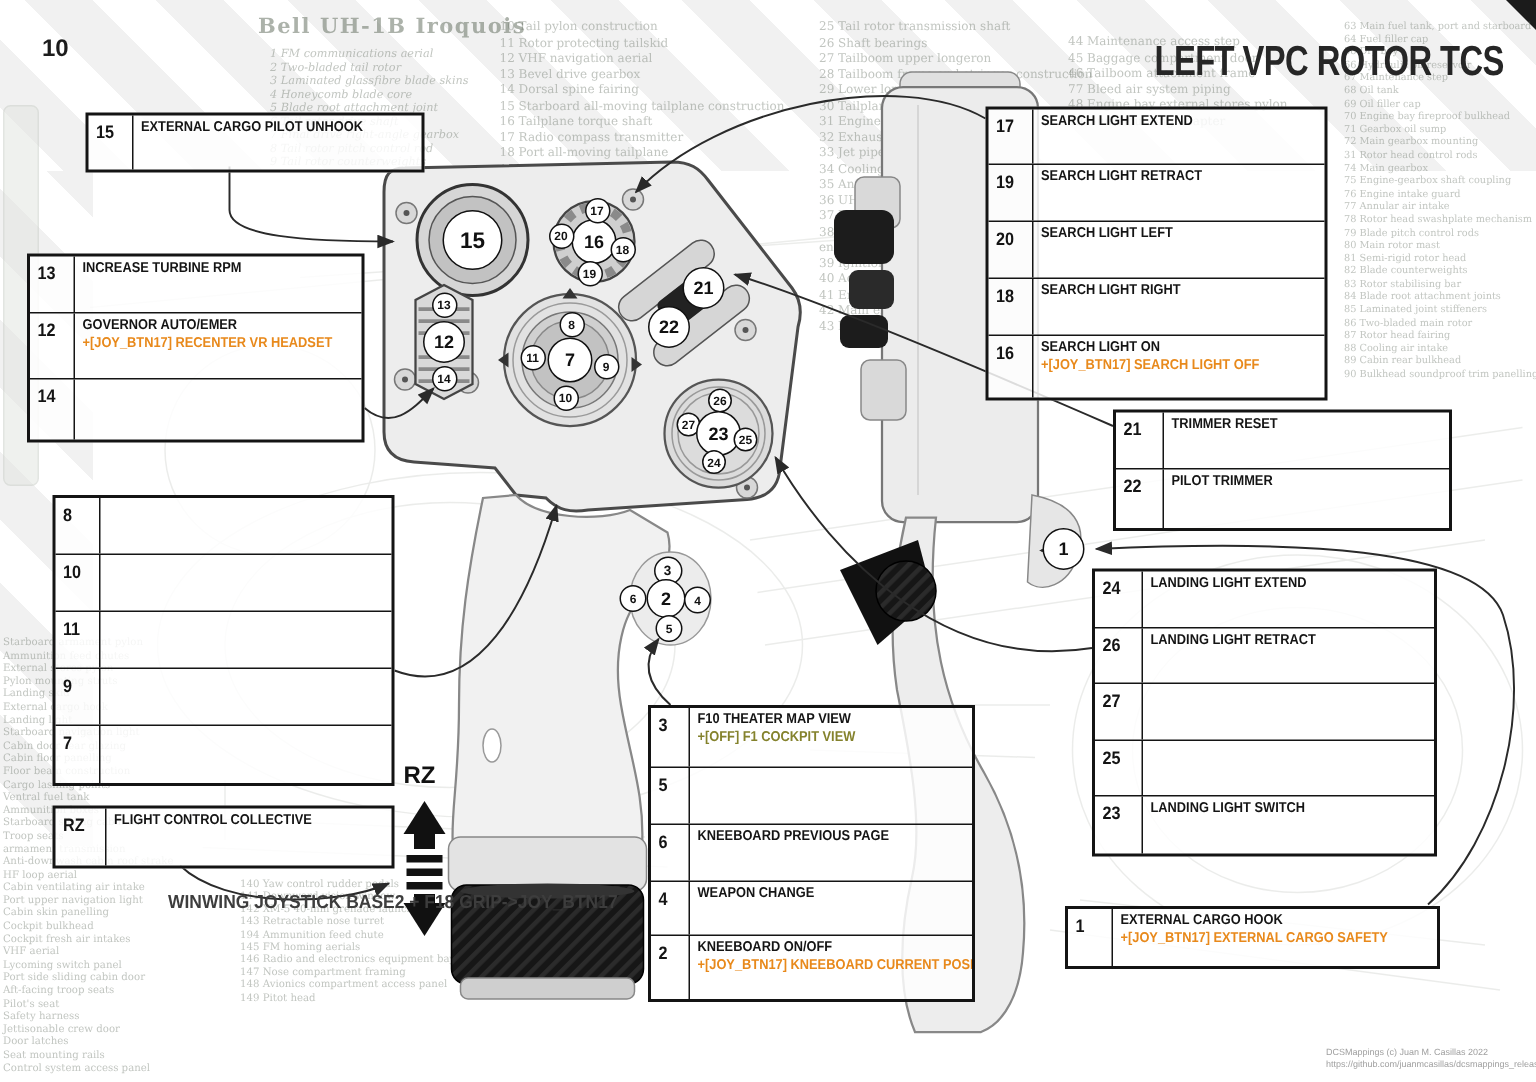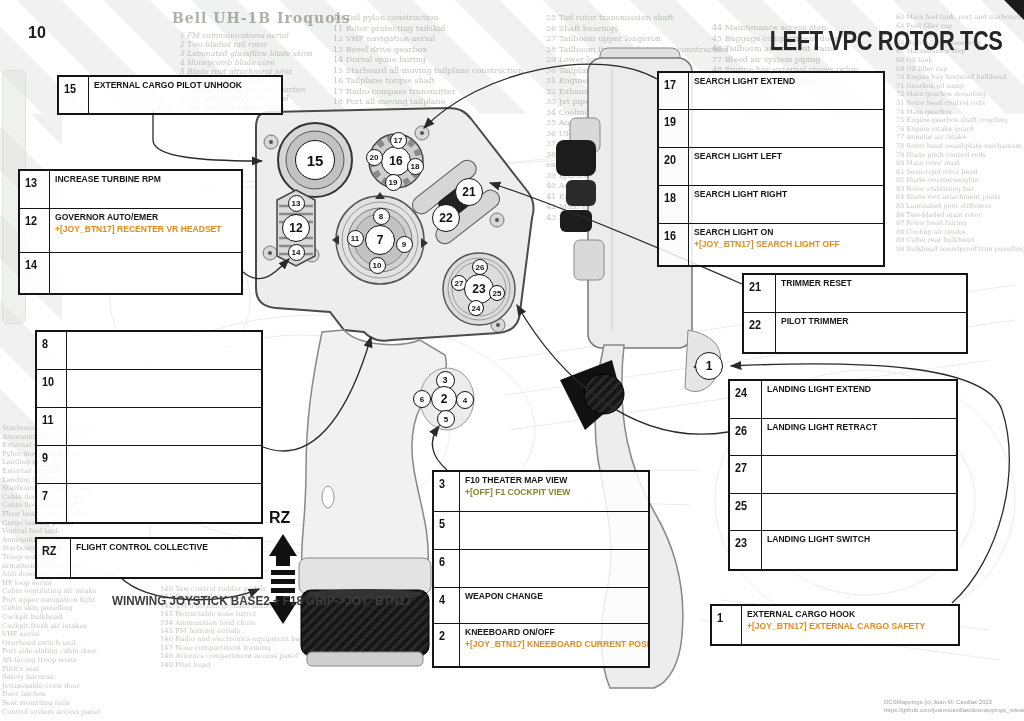--- a/index.html
+++ b/index.html
@@ -154,21 +154,21 @@
         <div>Troop seats</div>
         <div>armament transmission</div>
         <div>Anti-downwash cabin roof strake</div>
         <div>HF loop aerial</div>
         <div>Cabin ventilating air intake</div>
         <div>Port upper navigation light</div>
         <div>Cabin skin panelling</div>
         <div>Cockpit bulkhead</div>
         <div>Cockpit fresh air intakes</div>
         <div>VHF aerial</div>
-        <div>Overhead switch unit</div>
+        <div>Lycoming switch panel</div>
         <div>Port side sliding cabin door</div>
         <div>Aft-facing troop seats</div>
         <div>Pilot's seat</div>
         <div>Safety harness</div>
         <div>Jettisonable crew door</div>
         <div>Door latches</div>
         <div>Seat mounting rails</div>
         <div>Control system access panel</div>
       </div>
       <div class="wmcol" style="left: 160px; top: 585px; font-size: 6.8px; line-height: 8.4px;">
@@ -369,20 +369,23 @@
             <div class="tline k">F10 THEATER MAP VIEW</div>
             <div class="tline g">+[OFF] F1 COCKPIT VIEW</div>
           </div>
         </div>
         <div class="trow" style="height: 38px;">
           <div class="tnum" style="width: 26px;"><span>5</span></div>
           <div class="tcell"></div>
         </div>
         <div class="trow" style="height: 38px;">
           <div class="tnum" style="width: 26px;"><span>6</span></div>
+          <div class="tcell">
+            <div class="tline k">KNEEBOARD PREVIOUS PAGE</div>
+          </div>
         </div>
         <div class="trow" style="height: 36px;">
           <div class="tnum" style="width: 26px;"><span>4</span></div>
           <div class="tcell">
             <div class="tline k">WEAPON CHANGE</div>
           </div>
         </div>
         <div class="trow" style="height: 42px;">
           <div class="tnum" style="width: 26px;"><span>2</span></div>
           <div class="tcell">
@@ -393,20 +396,23 @@
       </div>
     <div class="tbl" style="left:657px;top:71px;width:228px;">
         <div class="trow" style="height: 37px;">
           <div class="tnum" style="width: 30px;"><span>17</span></div>
           <div class="tcell">
             <div class="tline k">SEARCH LIGHT EXTEND</div>
           </div>
         </div>
         <div class="trow" style="height: 38px;">
           <div class="tnum" style="width: 30px;"><span>19</span></div>
+          <div class="tcell">
+            <div class="tline k">SEARCH LIGHT RETRACT</div>
+          </div>
         </div>
         <div class="trow" style="height: 38px;">
           <div class="tnum" style="width: 30px;"><span>20</span></div>
           <div class="tcell">
             <div class="tline k">SEARCH LIGHT LEFT</div>
           </div>
         </div>
         <div class="trow" style="height: 38px;">
           <div class="tnum" style="width: 30px;"><span>18</span></div>
           <div class="tcell">

